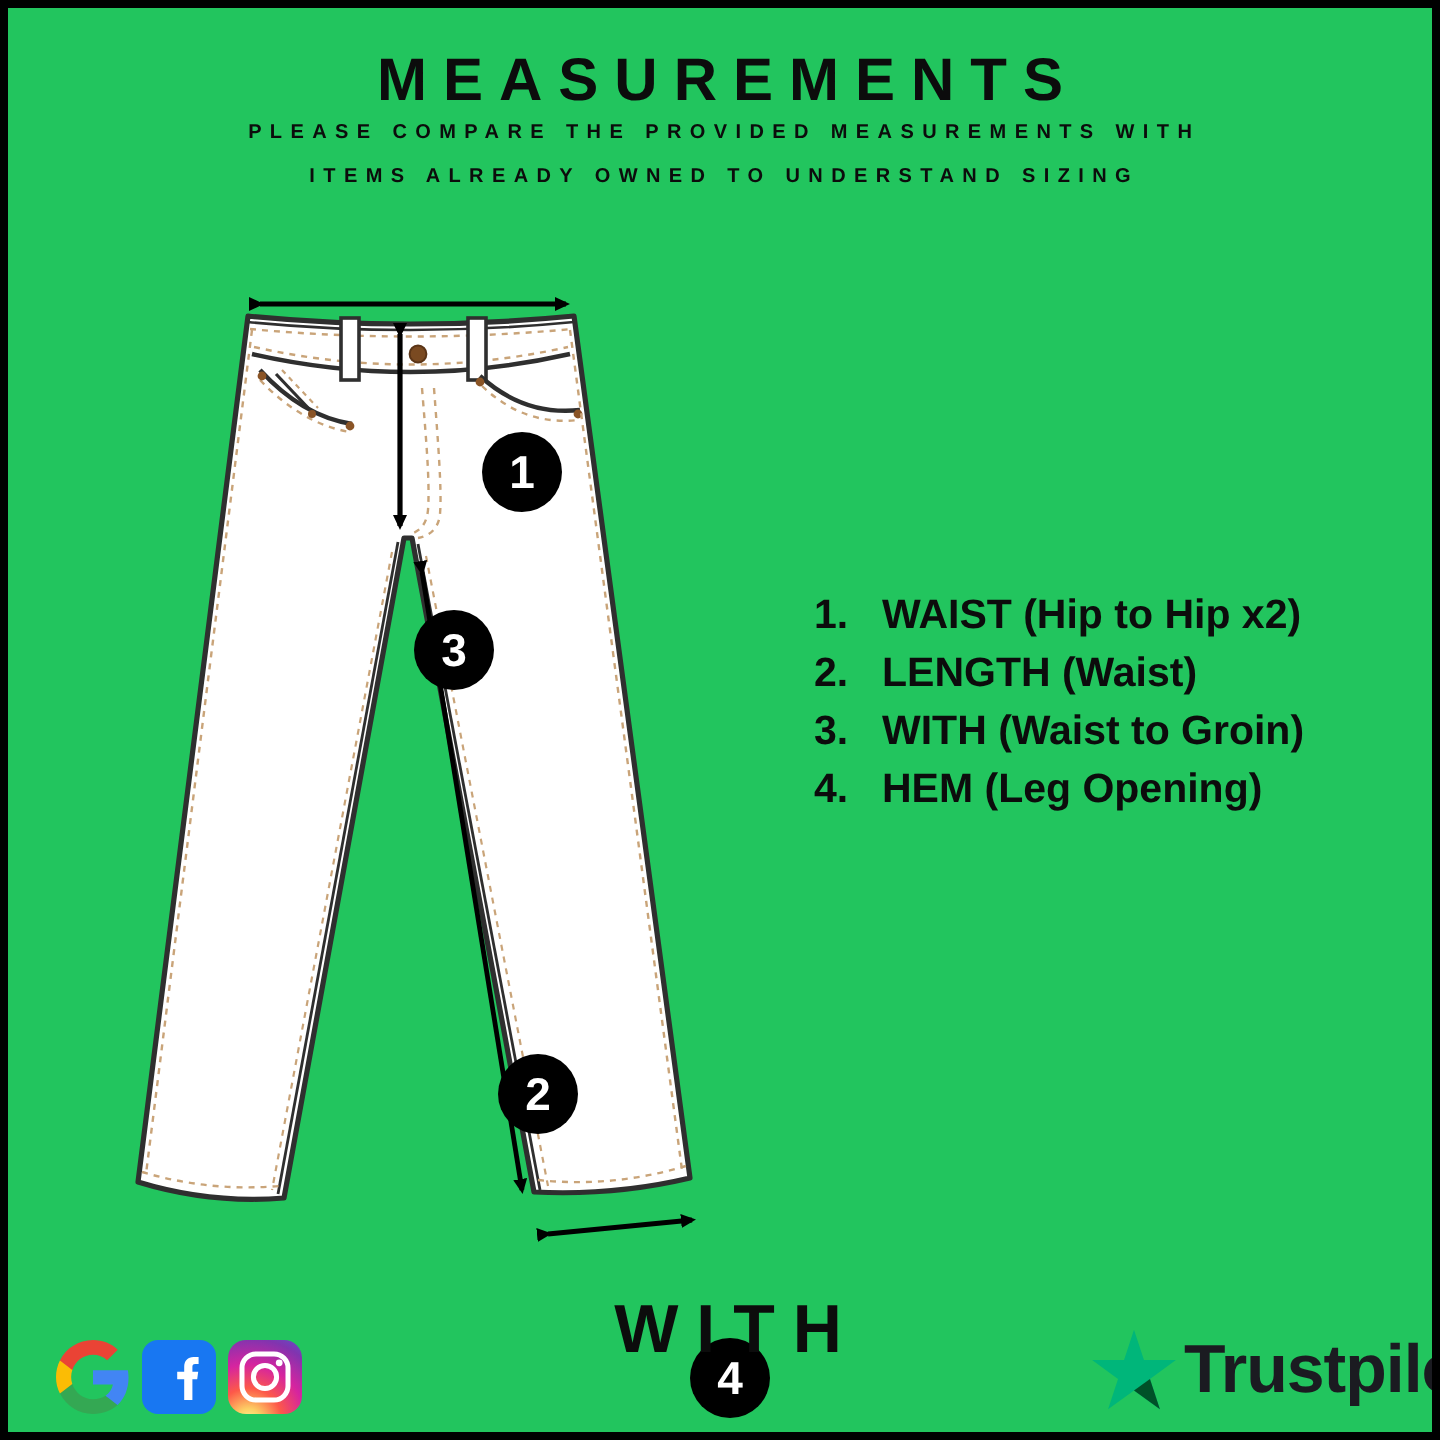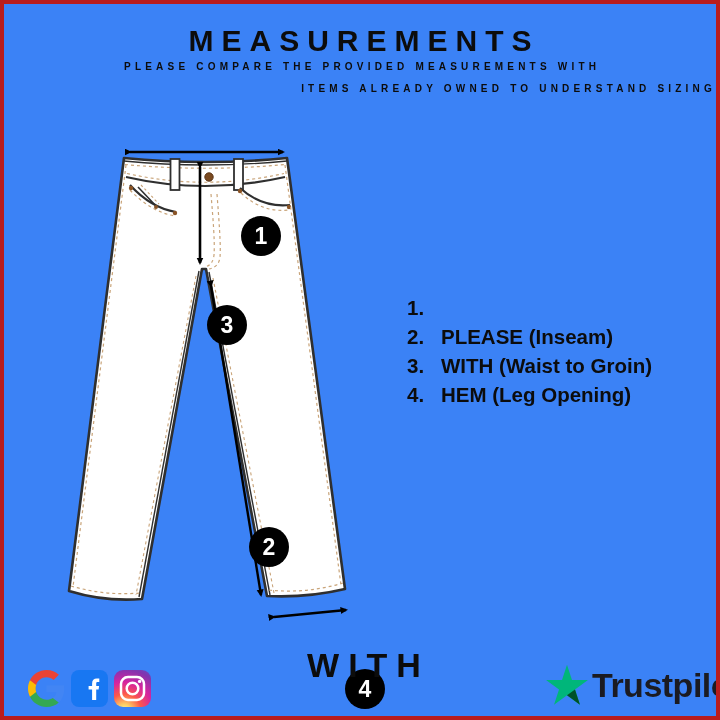--- a/index.html
+++ b/index.html
@@ -1,31 +1,31 @@
 <!DOCTYPE html>
 <html><head>
 <meta charset="utf-8">
 <style>
   html,body{margin:0;padding:0;background:#888;}
   .page{
-    position:relative;width:720px;height:720px;background:#3b82f6;
-    border:4px solid #b91c1c;box-sizing:border-box;overflow:hidden;
+    position:relative;width:720px;height:720px;background:#22c55e;
+    border:4px solid #000000;box-sizing:border-box;overflow:hidden;
     font-family:"Liberation Sans", sans-serif;color:#111;
   }
   
   .title{
     position:absolute;top:20px;left:0;width:100%;text-align:center;
     font-size:30px;font-weight:800;letter-spacing:8px;text-indent:8px;color:#0c0c0c;
   }
   .subtitle{
     position:absolute;left:0;width:100%;text-align:center;
     font-size:10px;font-weight:700;letter-spacing:4.2px;text-indent:4.2px;color:#0c0c0c;
   }
   .subtitle.l1{top:57px;}
-  .subtitle.l2{top:79px;text-align:right;}
+  .subtitle.l2{top:79px;}
   
   .diagram{position:absolute;left:55px;top:105px;width:310px;height:530px;}
   .diagram svg{position:absolute;left:0;top:0;}
   .marker{
     position:absolute;width:40px;height:40px;border-radius:50%;background:#000;
     color:#fff;font-size:23px;font-weight:700;display:flex;align-items:center;justify-content:center;
     line-height:1;
   }
   .marker.m1{left:182px;top:107px;}
   .marker.m3{left:148px;top:196px;}
@@ -116,24 +116,25 @@
         <span>3</span>
       </div>
     <div class="marker m4">
         <span>4</span>
       </div>
   </div>
 
   <ul class="legend">
     <li>
       <span class="num">1.</span>
+      <span>WAIST (Hip to Hip x2)</span>
     </li>
     <li>
       <span class="num">2.</span>
-      <span>PLEASE (Inseam)</span>
+      <span>LENGTH (Waist)</span>
     </li>
     <li>
       <span class="num">3.</span>
       <span>WITH (Waist to Groin)</span>
     </li>
     <li>
       <span class="num">4.</span>
       <span>HEM (Leg Opening)</span>
     </li>
   </ul>

